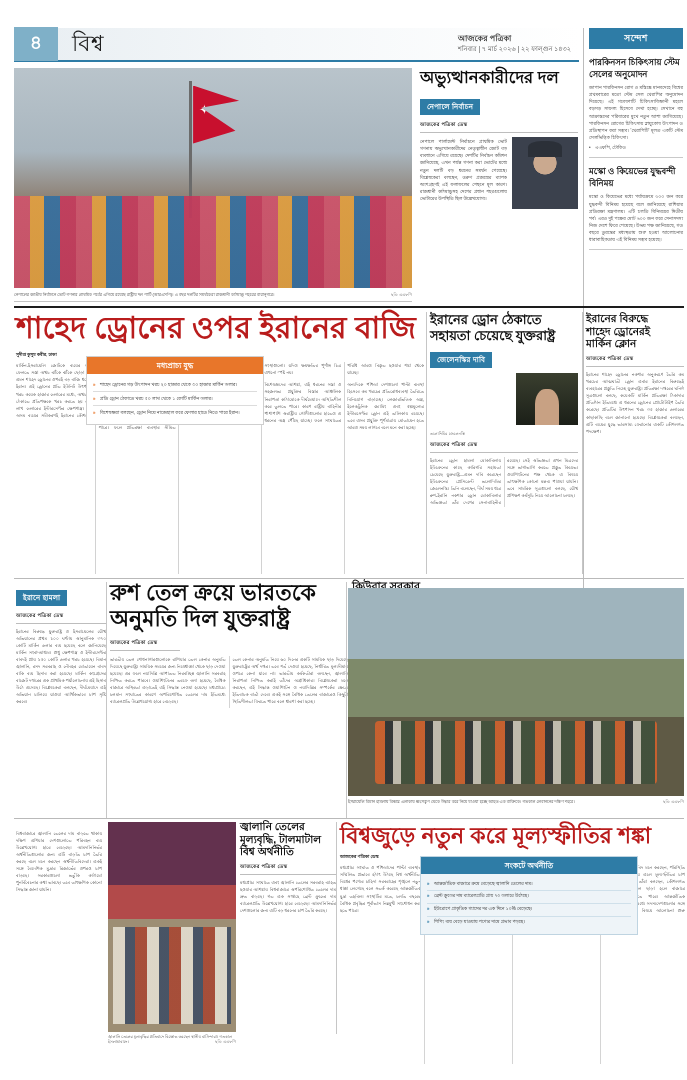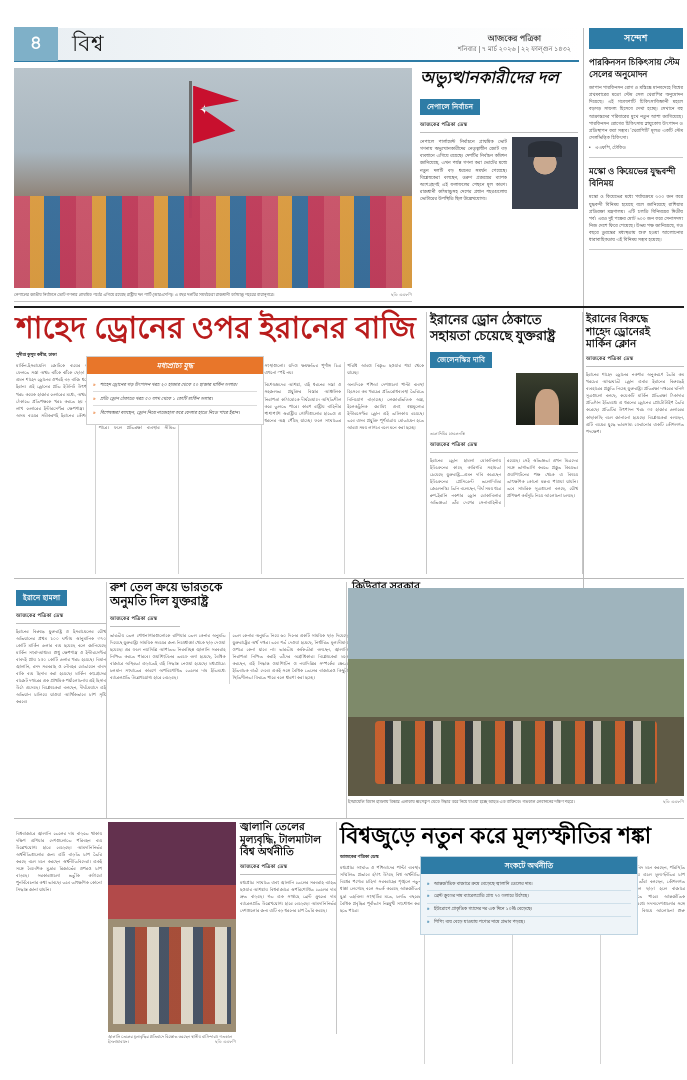--- a/index.html
+++ b/index.html
@@ -12,21 +12,21 @@
   .page { position: relative; width: 687px; height: 1080px; background:#fff; padding: 0; }
 
   
   .masthead { position:absolute; left:14px; top:28px; width:565px; height:34px;
               background: linear-gradient(to right,#e8eef2 0%, #f4f7f9 45%, #ffffff 100%);
               border-bottom:2px solid #2e7ca6; display:flex; align-items:center; }
   .pagenum { width:44px; height:34px; background:#7fb0c8; color:#fff;
              display:flex; align-items:center; justify-content:center;
              font-size:19px; font-weight:700; }
   .sectitle { font-size:22px; color:#1b1b1b; margin-left:14px; letter-spacing:0.5px; }
-  .mast-right { margin-left:auto; text-align:center; padding-right:8px; line-height:1.35; }
+  .mast-right { margin-left:auto; text-align:left; padding-right:8px; line-height:1.35; }
   .mast-brand { font-size:8px; color:#3a3a3a; font-weight:700; }
   .mast-date  { font-size:6.5px; color:#4a4a4a; }
 
   
   .rail { position:absolute; left:583px; top:28px; width:100px; height:560px;
           border-left:1px solid #bcbcbc; padding-left:5px; }
   .rail-hd { background:#2e7ca6; color:#fff; text-align:center; font-size:9px;
              font-weight:700; padding:3px 0; letter-spacing:.4px; }
   .rail-item { margin-top:7px; padding-bottom:6px; border-bottom:1px solid #c9c9c9; }
   .rail-title { font-size:8.5px; font-weight:700; color:#111; line-height:1.42; }
@@ -42,36 +42,36 @@
   .hl { font-weight:700; color:#0d0d0d; line-height:1.2; }
 
   
   .topphoto { position:absolute; left:14px; top:68px; width:398px; height:220px;
               overflow:hidden; background:#cdd4d8; }
   .cap { position:absolute; left:14px; top:292px; width:398px; font-size:4.1px;
          color:#3c3c3c; line-height:1.4; border-bottom:1px solid #c4c4c4; padding-bottom:3px;}
   .credit { float:right; font-size:4px; color:#666; }
 
   .nepal { position:absolute; left:420px; top:68px; width:158px; }
-  .nepal .hl { font-size:16.5px;font-style:italic; }
+  .nepal .hl { font-size:16.5px; }
   .nepal-sub { margin-top:7px; }
   .nepal-portrait { width:66px; height:72px; margin-left:5px; float:right;
                     background:#2a2f3a; overflow:hidden; position:relative; }
   .nepal-text { font-size:4.5px; color:#323232; line-height:1.6; text-align:justify;
                 margin-top:5px; }
   .shahed-h { position:absolute; left:16px; top:312px; width:410px;
               font-size:30px; font-weight:700; color:#b91c1c; line-height:1.08;
               white-space:nowrap; }
   .shahed-byline { position:absolute; left:16px; top:352px; width:66px; font-size:4.4px;
                    font-weight:700; color:#1a1a1a; }
   .shahed-cols { position:absolute; left:16px; top:362px; width:408px; height:212px;
                  column-count:5; column-gap:6px; column-rule:1px solid #d2d2d2;
                  font-size:4.4px; color:#323232; line-height:1.62; text-align:justify; }
   .factbox { position:absolute; left:86px; top:356px; width:178px; background:#fff;
-             border:1px solid #cfcfcf;font-style:italic; }
+             border:1px solid #cfcfcf; }
   .factbox-hd { background:#e8762a; color:#fff; text-align:center; font-size:7.5px;
                 font-weight:700; padding:2.5px 0; position:relative; }
   .factbox ul { list-style:none; padding:4px 6px 5px 6px; }
   .factbox li { font-size:4.6px; color:#2b2b2b; line-height:1.55; padding:3px 0 3px 7px;
                 position:relative; border-bottom:1px solid #dcdcdc; }
   .factbox li:last-child { border-bottom:none; }
   .factbox li:before { content:"»"; position:absolute; left:0; color:#e8762a; font-weight:700; }
 
   
   .zel { position:absolute; left:430px; top:312px; width:148px; }
@@ -87,21 +87,21 @@
   .clone .hl { font-size:10.5px; }
   .clone-txt { font-size:4.4px; color:#323232; line-height:1.62; text-align:justify; margin-top:4px;}
 
   
   .hours { position:absolute; left:16px; top:586px; width:90px; }
   .hours .hl { font-size:14.5px; margin-top:5px; }
   .hours-txt { font-size:4.4px; color:#323232; line-height:1.6; text-align:justify; margin-top:4px;}
 
   
   .roil { position:absolute; left:110px; top:580px; width:238px; }
-  .roil .hl { font-size:12px; white-space:nowrap; }
+  .roil .hl { font-size:22px; white-space:nowrap; }
   .roil-txt { font-size:4.4px; color:#323232; line-height:1.6; text-align:justify;
               column-count:2; column-gap:7px; column-rule:1px solid #d4d4d4; margin-top:5px; }
 
   
   .cuba { position:absolute; left:352px; top:580px; width:92px; }
   .cuba .hl { font-size:11px; }
   .cuba-txt { font-size:4.4px; color:#323232; line-height:1.6; text-align:justify; margin-top:4px;}
 
   
   .rescue { position:absolute; left:348px; top:588px; width:336px; height:208px;
@@ -115,21 +115,21 @@
   .botcap { position:absolute; left:108px; top:1034px; width:128px; font-size:4px;
             color:#3c3c3c; line-height:1.35; }
 
   
   .fuel { position:absolute; left:240px; top:820px; width:96px; }
   .fuel .hl { font-size:10.5px; }
   .fuel-txt { font-size:4.4px; color:#323232; line-height:1.6; text-align:justify; margin-top:4px; }
 
   
   .infl-h { position:absolute; left:340px; top:824px; width:345px; font-size:22px;
-            font-weight:700; color:#000000; line-height:1.1; white-space:nowrap; }
+            font-weight:700; color:#b91c1c; line-height:1.1; white-space:nowrap; }
   .infl-byline { position:absolute; left:340px; top:854px; width:72px; font-size:4.4px;
                  font-weight:700; color:#1a1a1a; }
   .infl-cols { position:absolute; left:340px; top:864px; width:345px; height:200px;
                column-count:4; column-gap:7px; column-rule:1px solid #d4d4d4;
                font-size:4.4px; color:#323232; line-height:1.62; text-align:justify; }
   .ebox { position:absolute; left:420px; top:856px; width:218px; background:#eef4f8;
           border:1px solid #bfd4e1; }
   .ebox-hd { background:#2e7ca6; color:#fff; text-align:center; font-size:7.5px;
              font-weight:700; padding:2.5px 0; }
   .ebox ul { list-style:none; padding:4px 6px 5px 6px; }

